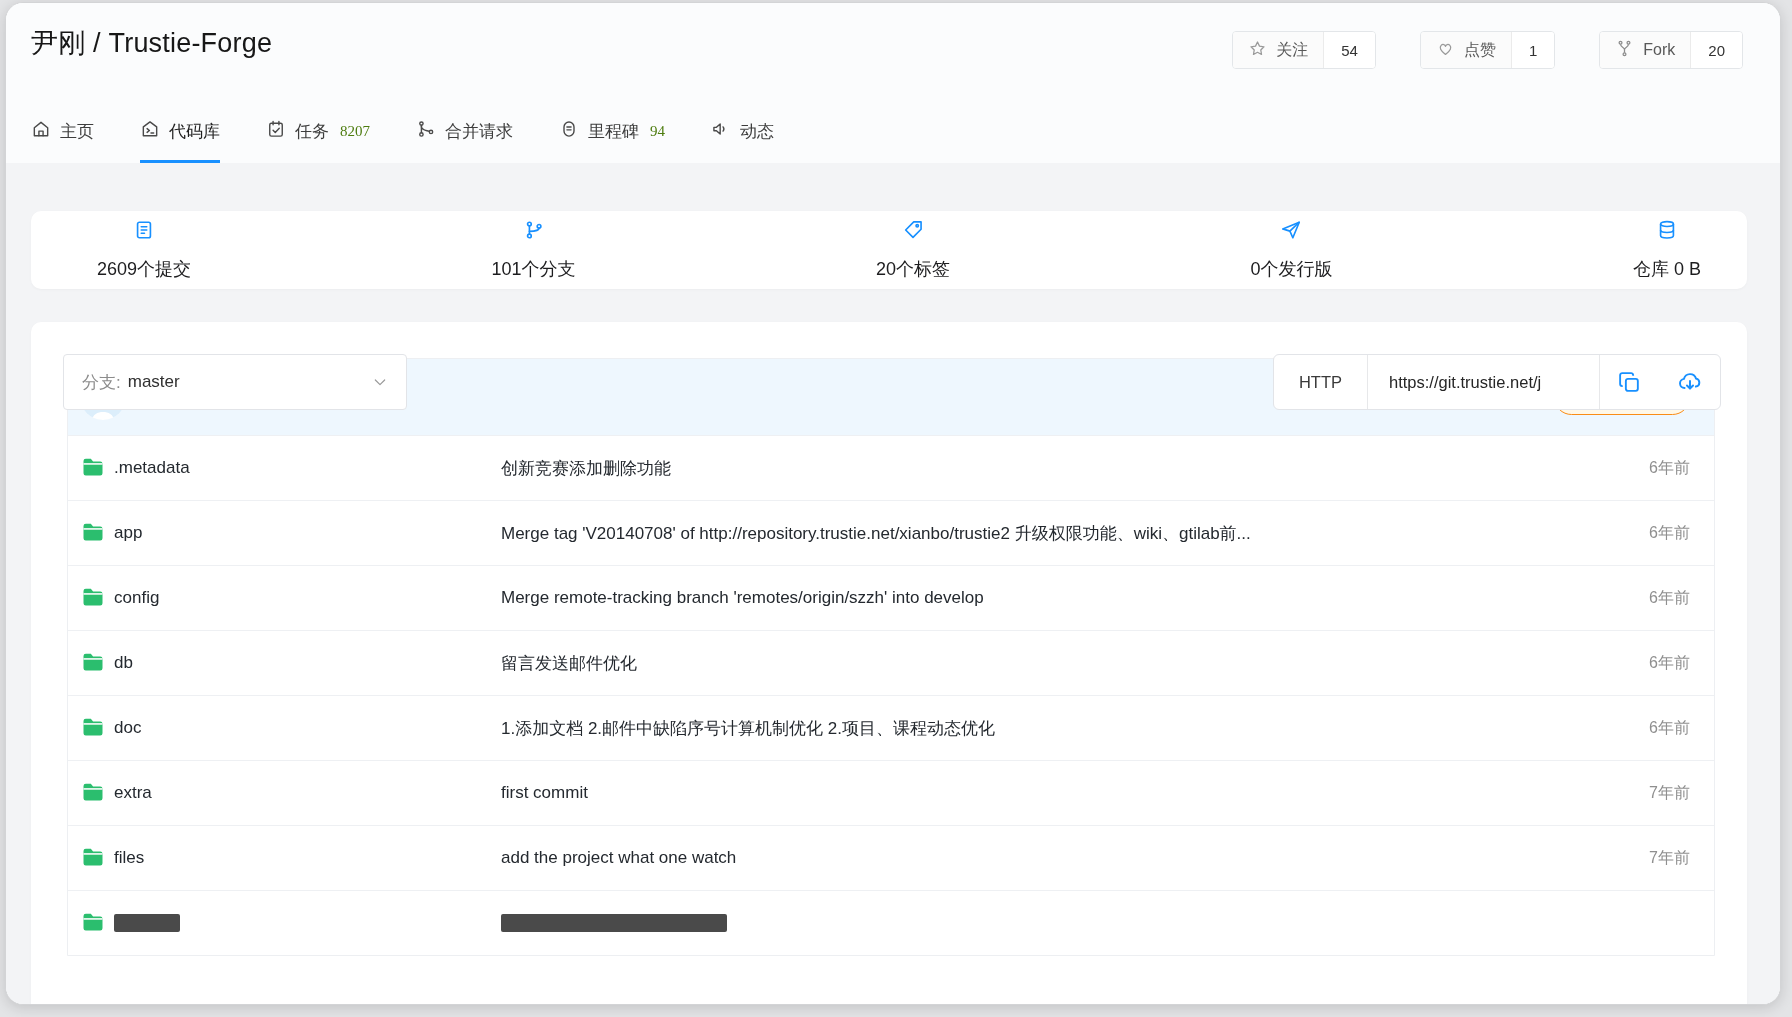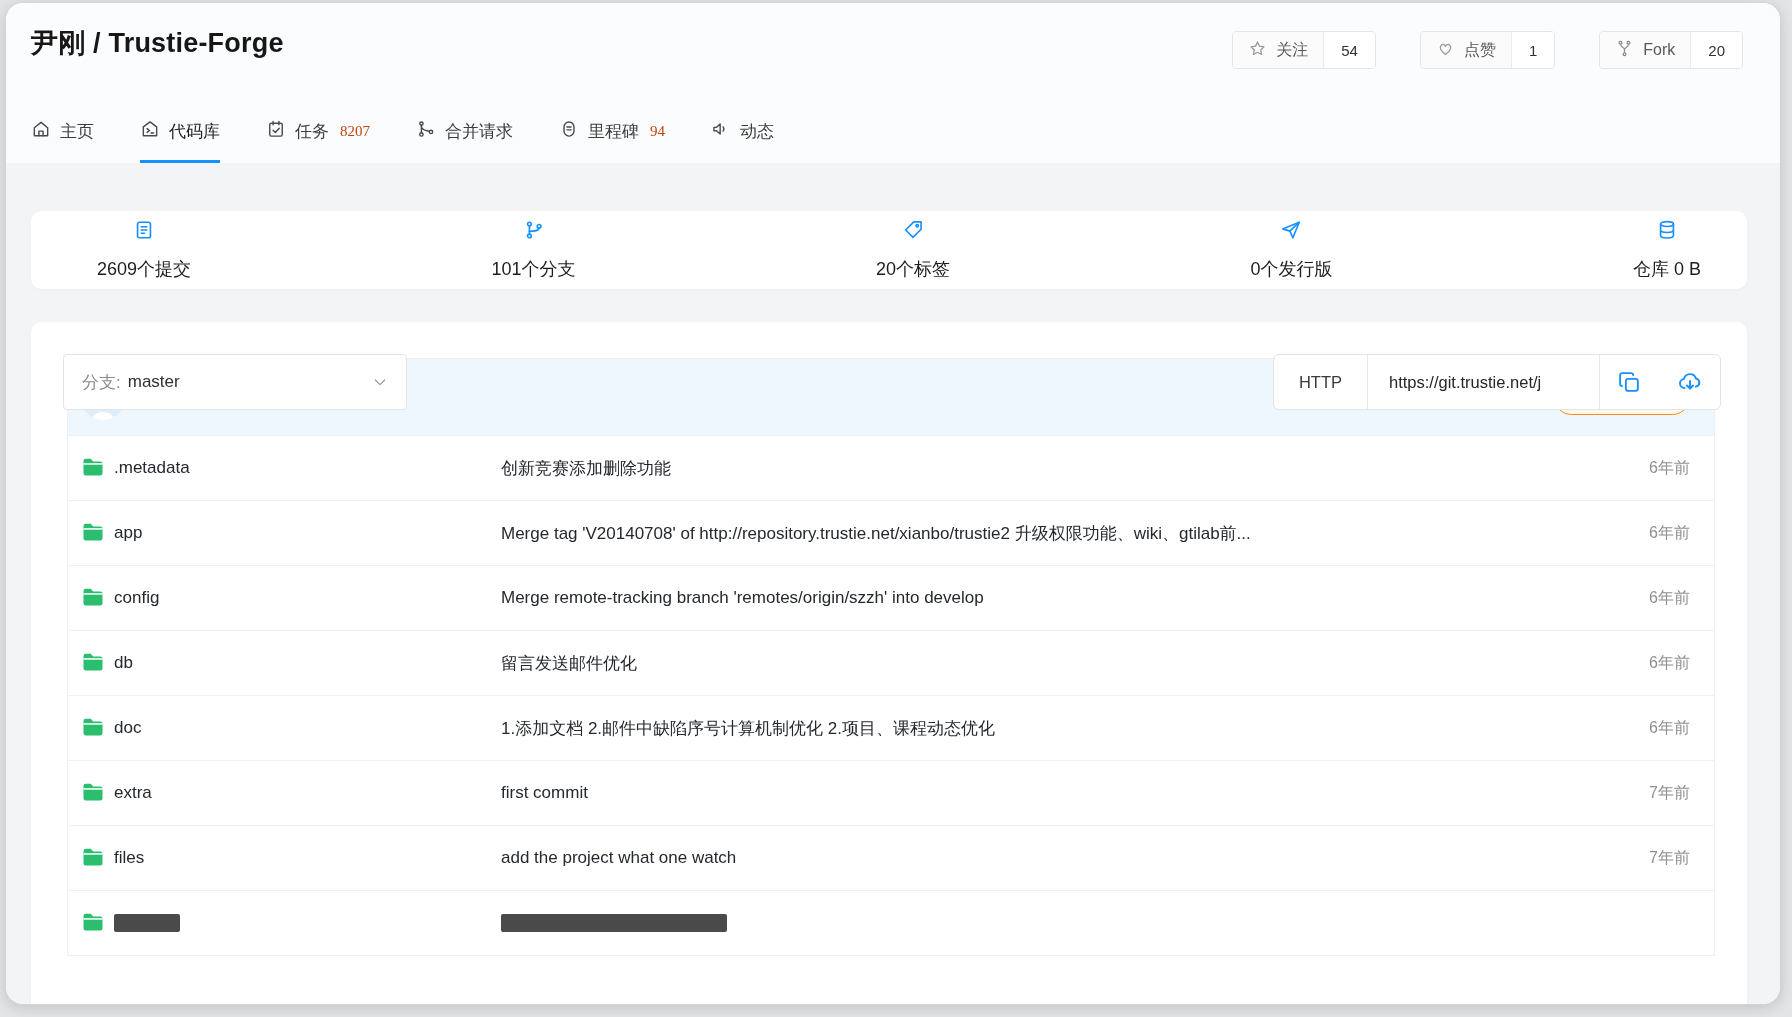--- a/index.html
+++ b/index.html
@@ -10,28 +10,28 @@
     position:relative; overflow:hidden;
     color:#262626;
   }
   .window {
     position:absolute; left:5px; top:2px; right:11px; bottom:12px;
     background:#fbfcfd; border:1px solid #d3d4d6; border-radius:18px;
     overflow:hidden; box-shadow:0 3px 14px rgba(0,0,0,.14);
   }
   
   .top-section { position:absolute; left:0; top:0; right:0; height:160px; background:#fbfcfd; }
-  .repo-title { position:absolute; left:25px; top:22px; font-size:27px; font-weight:700; color:#171717; letter-spacing:.2px; }
+  .repo-title { position:absolute; left:25px; top:22px; font-size:27px; font-weight:400; color:#171717; letter-spacing:.2px; }
   .actions { position:absolute; right:37px; top:28px; display:flex; gap:44px; }
   .seg-btn { display:flex; align-items:stretch; height:38px; border:1px solid #e3e6e9; border-radius:4px; overflow:hidden; background:#fff; cursor:pointer; }
   .seg-left { display:flex; align-items:center; gap:9px; padding:0 15px; background:#fbfbfb; font-size:16px; color:#595959; }
   .seg-count { display:flex; align-items:center; padding:0 17px; background:#fff; border-left:1px solid #ebebeb; font-size:15px; color:#333; }
   .tabs { position:absolute; left:25px; top:96px; height:64px; display:flex; gap:46px; align-items:stretch; }
   .tab { display:flex; align-items:center; gap:9px; font-size:17px; color:#3d3d3d; cursor:pointer;font-family:Liberation Serif, serif; }
-  .tab .cnt { color:#c2410c; font-size:15px; margin-left:2px; }
+  .tab .cnt { color:#4d7c0f; font-size:15px; margin-left:2px; }
   .tab.active { border-bottom:3px solid #1890ff; padding-top:3px; color:#1f1f1f; }
   .tab svg { flex:none; }
   
   .content-bg { position:absolute; left:0; top:160px; right:0; bottom:0; background:#f3f4f6; }
   .stats-card {
     position:absolute; left:25px; top:48px; width:1716px; height:78px;
     background:#fff; border-radius:10px; box-shadow:0 1px 3px rgba(0,0,0,.03);
     display:flex; align-items:center; justify-content:space-between; padding:0 46px 0 66px;
   }
   .stat { display:flex; align-items:center; gap:11px; font-size:18px; font-weight:500; color:#1d1d1f; cursor:pointer;flex-direction:column; }

